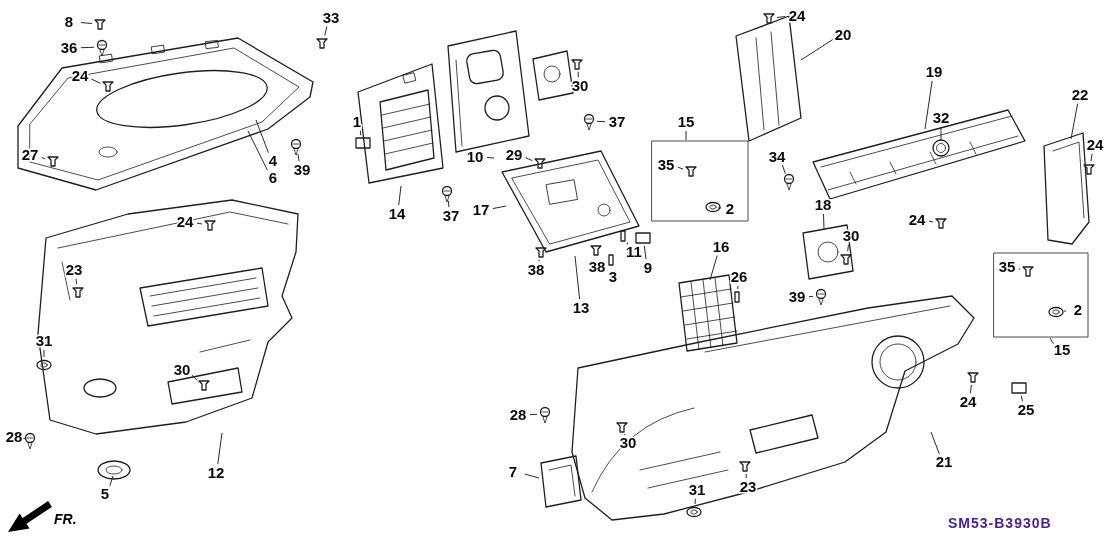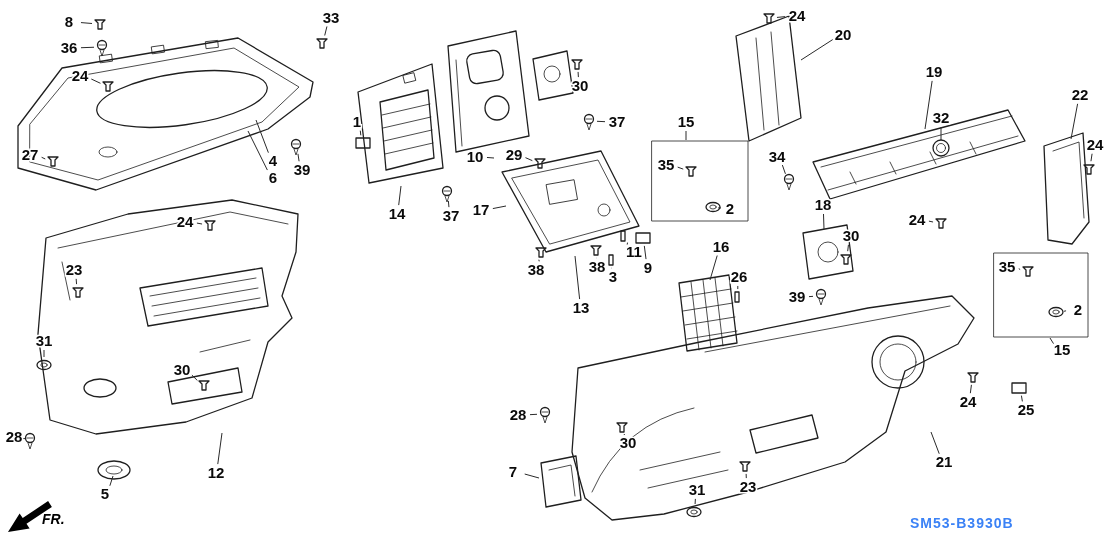--- a/index.html
+++ b/index.html
@@ -4,23 +4,23 @@
 <style>
   html,body{margin:0;padding:0;background:#ffffff}
   .stage{position:relative;width:1108px;height:553px;background:#fff;overflow:hidden;
          font-family:"Liberation Sans",sans-serif}
   .stage svg{position:absolute;left:0;top:0}
   .part{fill:none;stroke:#1f1f1f;stroke-width:1.3;stroke-linejoin:round;stroke-linecap:round}
   .thin{stroke-width:0.8}
   .leader{stroke:#2a2a2a;stroke-width:1}
   .callout{font-family:"Liberation Sans",sans-serif;font-size:15px;font-weight:700;
            fill:#0a0a0a;text-anchor:middle;paint-order:stroke;stroke:#ffffff;stroke-width:3px}
-  .code{position:absolute;left:910px;top:515px;font:700 14px "Liberation Sans",sans-serif;
-        letter-spacing:1px;color:#3b82f6}
-  .fr{position:absolute;left:42px;top:511px;font:italic 700 14px "Liberation Sans",sans-serif;color:#000}
+  .code{position:absolute;left:948px;top:515px;font:700 14px "Liberation Sans",sans-serif;
+        letter-spacing:1px;color:#4c1d95}
+  .fr{position:absolute;left:54px;top:511px;font:italic 700 14px "Liberation Sans",sans-serif;color:#000}
 </style>
 </head>
 <body>
 
 <div class="stage">
   <svg width="1108" height="553" viewBox="0 0 1108 553">
 
     <g id="parts">
 
       <g>

